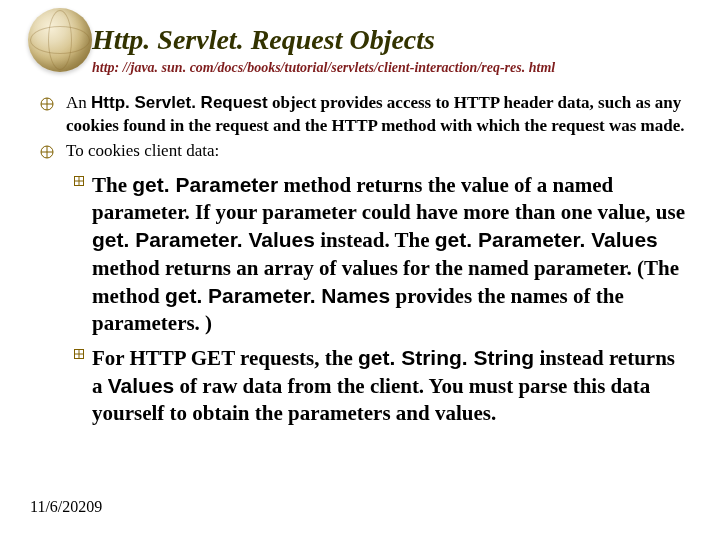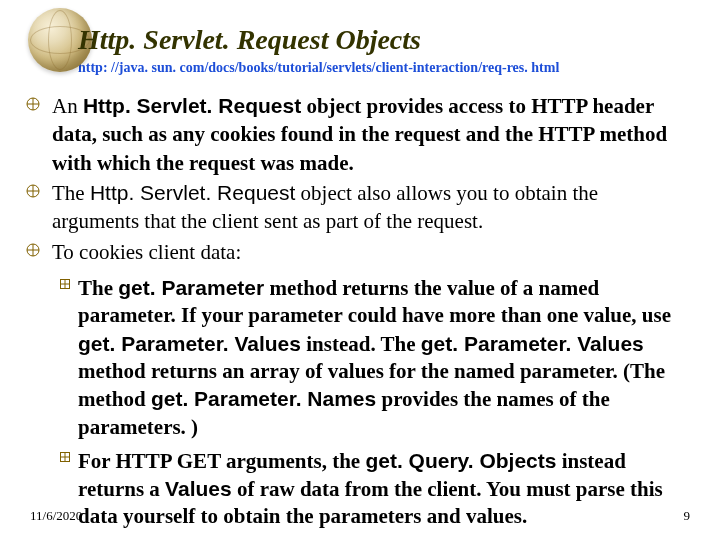--- a/index.html
+++ b/index.html
@@ -7,21 +7,21 @@
     width: 720px;
     height: 540px;
     background: #fff;
     font-family: Georgia, 'Times New Roman', serif;
     position: relative;
     overflow: hidden;
   }
   .slide {
     width: 100%;
     height: 100%;
-    padding: 18px 30px 20px 16px;
+    padding: 18px 30px 20px 30px;
     position: relative;
   }
   .globe {
     position: absolute;
     top: 8px;
     left: 28px;
     width: 64px;
     height: 64px;
     border-radius: 50%;
     background: radial-gradient(circle at 35% 30%, #f8f0d8 0%, #e8dcb8 25%, #d4c088 50%, #b8a060 75%, #8a7840 100%);
@@ -43,36 +43,37 @@
     font-weight: bold;
     font-style: italic;
     font-size: 28px;
     color: #333300;
     margin-left: 62px;
     margin-top: 6px;
   }
   .subtitle {
     font-family: Georgia, serif;
     font-weight: bold;
+    font-style: italic;
     font-size: 14px;
-    color: #1d4ed8;
+    color: #7f1d1d;
     margin-left: 62px;
     margin-top: 4px;
   }
   .content {
     margin-top: 16px;
   }
   ul.primary {
     list-style: none;
     padding-left: 0;
   }
   ul.primary > li {
     position: relative;
     padding-left: 36px;
-    font-size: 21px;
+    font-size: 17px;
     line-height: 1.35;
     color: #000;
     margin-bottom: 2px;
   }
   .bullet-primary {
     position: absolute;
     left: 10px;
     top: 5px;
     width: 14px;
     height: 14px;
@@ -94,26 +95,26 @@
     position: absolute;
     left: 44px;
     top: 5px;
     width: 10px;
     height: 10px;
   }
   .bold { font-weight: bold; }
   .sans { font-family: Arial, Helvetica, sans-serif; }
   .footer {
     position: absolute;
-    bottom: 16px;
+    bottom: 24px;
     left: 30px;
     right: 30px;
     display: flex;
-    justify-content: space-between;
-    font-size: 13px;
+    justify-content: flex-start;
+    font-size: 16px;
     color: #000;
     font-family: 'Times New Roman', serif;
   }
   .footer-center { position: absolute; left: 50%; transform: translateX(-50%); }
 </style>
 </head>
 <body>
 
 <div class="slide">
   <div class="globe"></div>
@@ -125,28 +126,20 @@
 
       <li>
         <svg class="bullet-primary" viewBox="0 0 14 14">
           <circle cx="7" cy="7" r="6" fill="none" stroke="#806000" stroke-width="1"></circle>
           <line x1="1" y1="7" x2="13" y2="7" stroke="#806000" stroke-width="1"></line>
           <line x1="7" y1="1" x2="7" y2="13" stroke="#806000" stroke-width="1"></line>
         </svg>
         <span>An </span><span class="bold sans">Http. Servlet. Request</span><span class="bold"> object provides access to HTTP header data, such as any cookies found in the request and the HTTP method with which the request was made.</span>
       </li>
 
-      <li>
-        <svg class="bullet-primary" viewBox="0 0 14 14">
-          <circle cx="7" cy="7" r="6" fill="none" stroke="#806000" stroke-width="1"></circle>
-          <line x1="1" y1="7" x2="13" y2="7" stroke="#806000" stroke-width="1"></line>
-          <line x1="7" y1="1" x2="7" y2="13" stroke="#806000" stroke-width="1"></line>
-        </svg>
-        <span>The </span><span class="sans">Http. Servlet. Request</span><span> object also allows you to obtain the arguments that the client sent as part of the request.</span>
-      </li>
 
       <li>
         <svg class="bullet-primary" viewBox="0 0 14 14">
           <circle cx="7" cy="7" r="6" fill="none" stroke="#806000" stroke-width="1"></circle>
           <line x1="1" y1="7" x2="13" y2="7" stroke="#806000" stroke-width="1"></line>
           <line x1="7" y1="1" x2="7" y2="13" stroke="#806000" stroke-width="1"></line>
         </svg>
         <span>To cookies client data:</span>
       </li>
     </ul>
@@ -159,21 +152,21 @@
           <line x1="5" y1="0" x2="5" y2="10" stroke="#806000" stroke-width="1"></line>
         </svg>
         <span class="bold">The </span><span class="bold sans">get. Parameter</span><span class="bold"> method returns the value of a named parameter. If your parameter could have more than one value, use </span><span class="bold sans">get. Parameter. Values</span><span class="bold"> instead. The </span><span class="bold sans">get. Parameter. Values</span><span class="bold"> method returns an array of values for the named parameter. (The method </span><span class="bold sans">get. Parameter. Names</span><span class="bold"> provides the names of the parameters. )</span>
       </li>
       <li>
         <svg class="bullet-secondary" viewBox="0 0 10 10">
           <rect x="0.5" y="0.5" width="9" height="9" fill="none" stroke="#806000" stroke-width="1"></rect>
           <line x1="0" y1="5" x2="10" y2="5" stroke="#806000" stroke-width="1"></line>
           <line x1="5" y1="0" x2="5" y2="10" stroke="#806000" stroke-width="1"></line>
         </svg>
-        <span class="bold">For HTTP GET arguments, the </span><span class="bold sans">get. Query. Objects</span><span class="bold"> instead returns a </span><span class="bold sans">Values</span><span class="bold"> of raw data from the client. You must parse this data yourself to obtain the parameters and values.</span>
+        <span class="bold">For HTTP GET requests, the </span><span class="bold sans">get. String. String</span><span class="bold"> instead returns a </span><span class="bold sans">Values</span><span class="bold"> of raw data from the client. You must parse this data yourself to obtain the parameters and values.</span>
       </li>
     </ul>
   </div>
 
   <div class="footer">
     <span>11/6/2020</span>
     <span>9</span>
   </div>
 </div>
 

